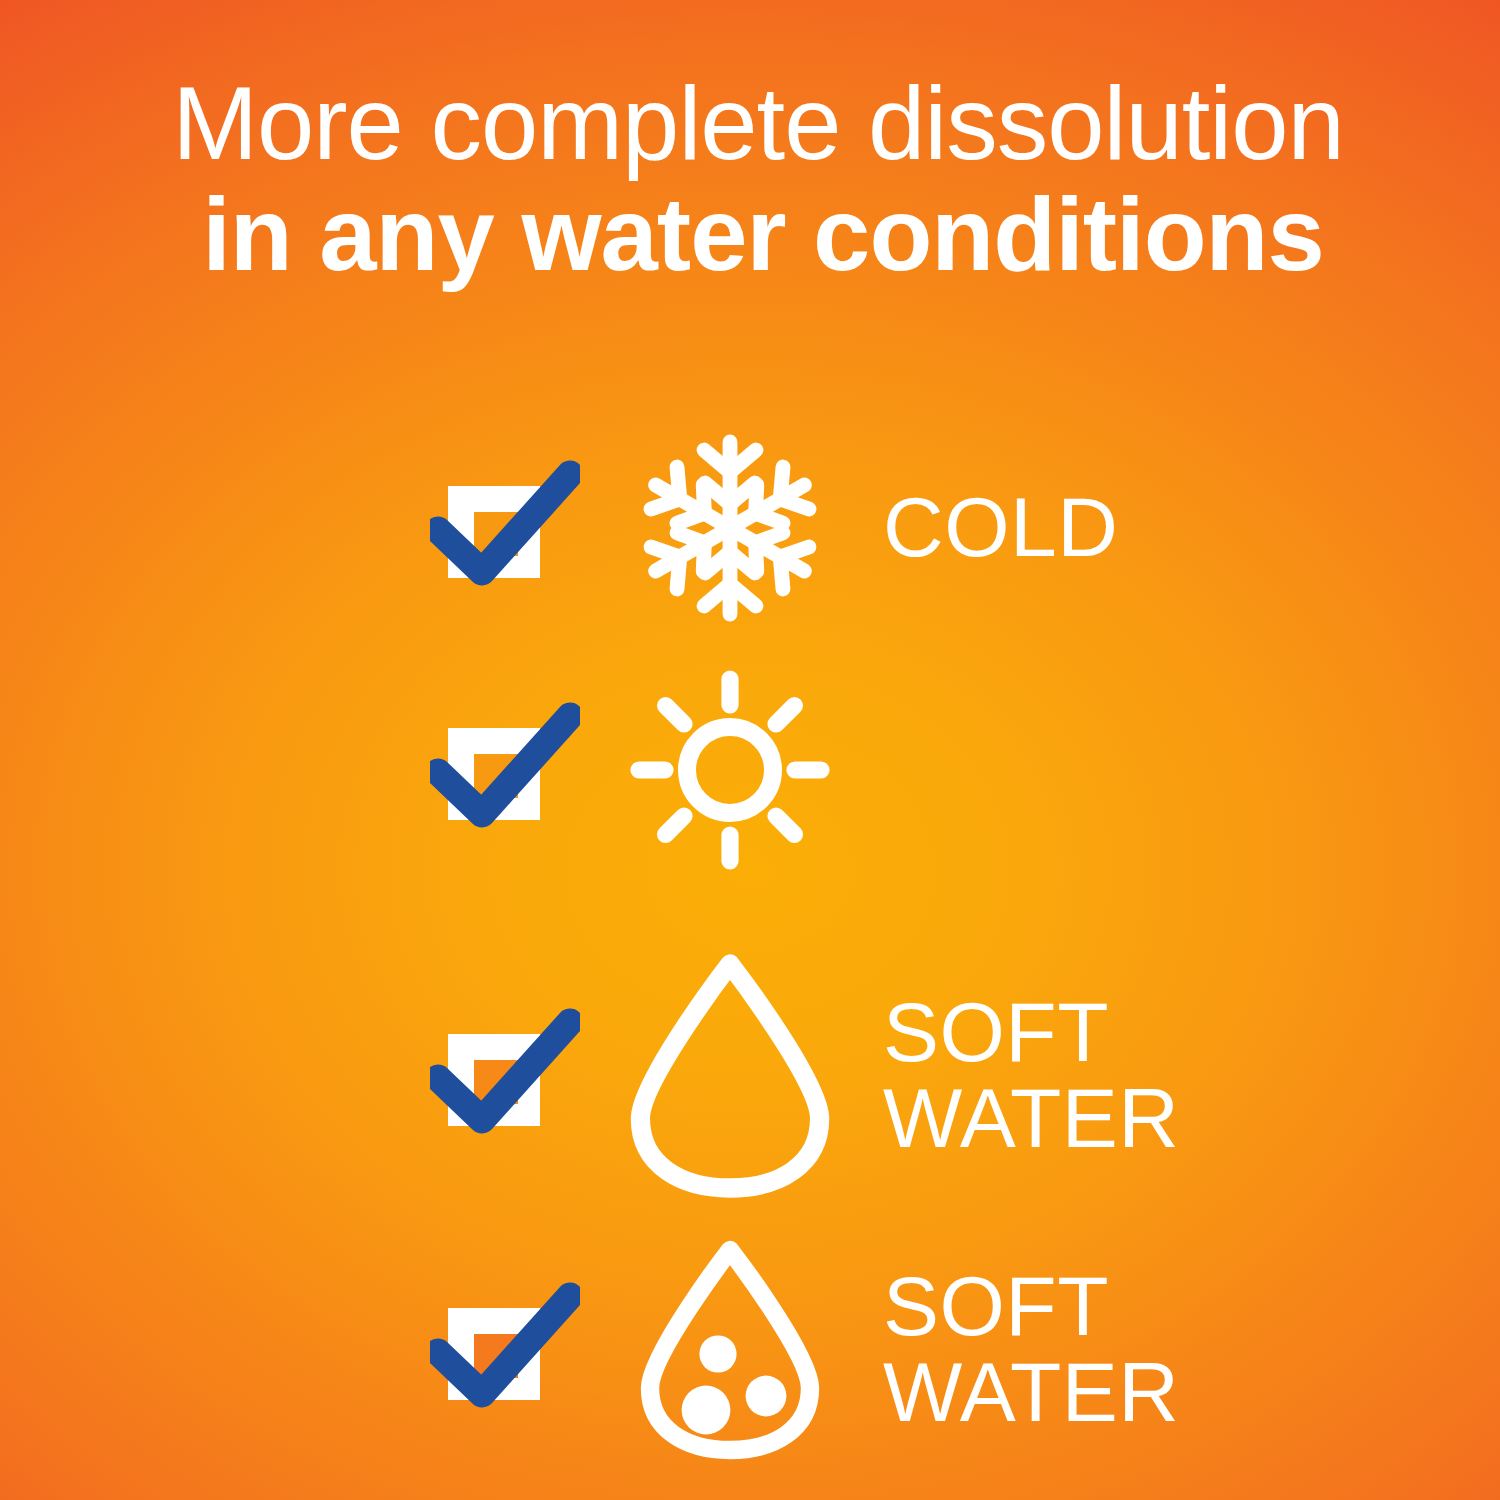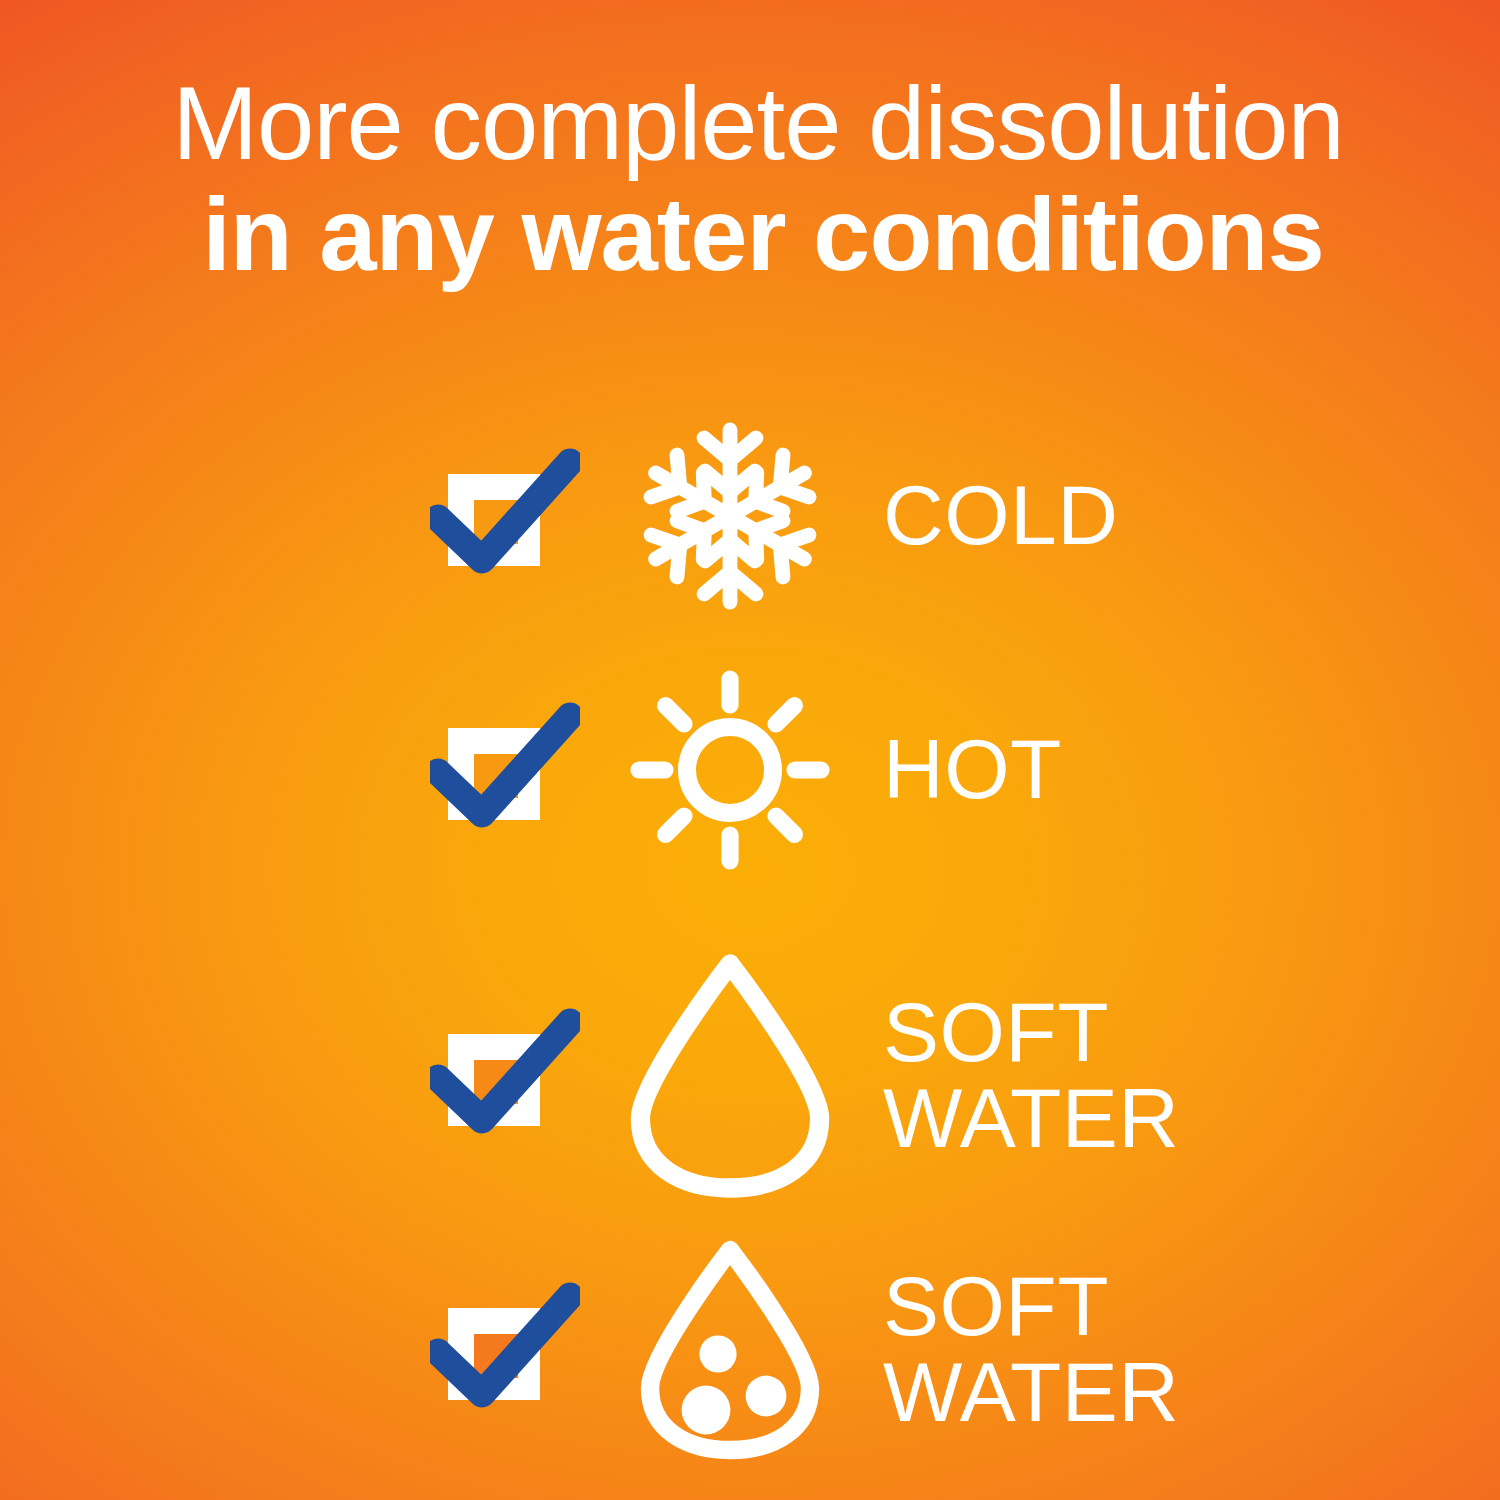--- a/index.html
+++ b/index.html
@@ -66,21 +66,21 @@
     width: 1500px;
     height: 1080px;
   }
   .row {
     position: absolute;
     left: 430px;
     width: 900px;
     display: flex;
     align-items: center;
   }
-  .row-cold  { top: 16px;  height: 230px; }
+  .row-cold  { top: 28px;  height: 230px; }
   .row-hot   { top: 270px; height: 230px; }
   .row-soft  { top: 556px; height: 270px; }
   .row-hard  { top: 830px; height: 270px; }
 
   .cell-check {
     width: 175px;
     flex: 0 0 175px;
     display: flex;
     justify-content: flex-start;
     align-items: center;
@@ -201,21 +201,20 @@
             <line x1="4.5" y1="50" x2="17.5" y2="50"></line>
             <line x1="82.5" y1="50" x2="95.5" y2="50"></line>
             <line x1="17.8" y1="17.8" x2="27" y2="27"></line>
             <line x1="73" y1="73" x2="82.2" y2="82.2"></line>
             <line x1="17.8" y1="82.2" x2="27" y2="73"></line>
             <line x1="73" y1="27" x2="82.2" y2="17.8"></line>
           </g>
         </svg>
       </div>
 
-      <div class="cell-label">HOT</div>
     </div>
 
     <div class="row row-soft">
 
       <div class="cell-check">
         <div class="check-wrap">
           <svg width="150" height="160" viewBox="0 0 150 160">
             <rect x="18" y="38" width="92" height="92" fill="#FFFFFF"></rect>
             <rect x="44" y="64" width="44" height="44" fill="#F78A16"></rect>
             <path d="M8 82 L52 124 L140 26" fill="none" stroke="#1F4E9C" stroke-width="27" stroke-linecap="round" stroke-linejoin="round"></path>

